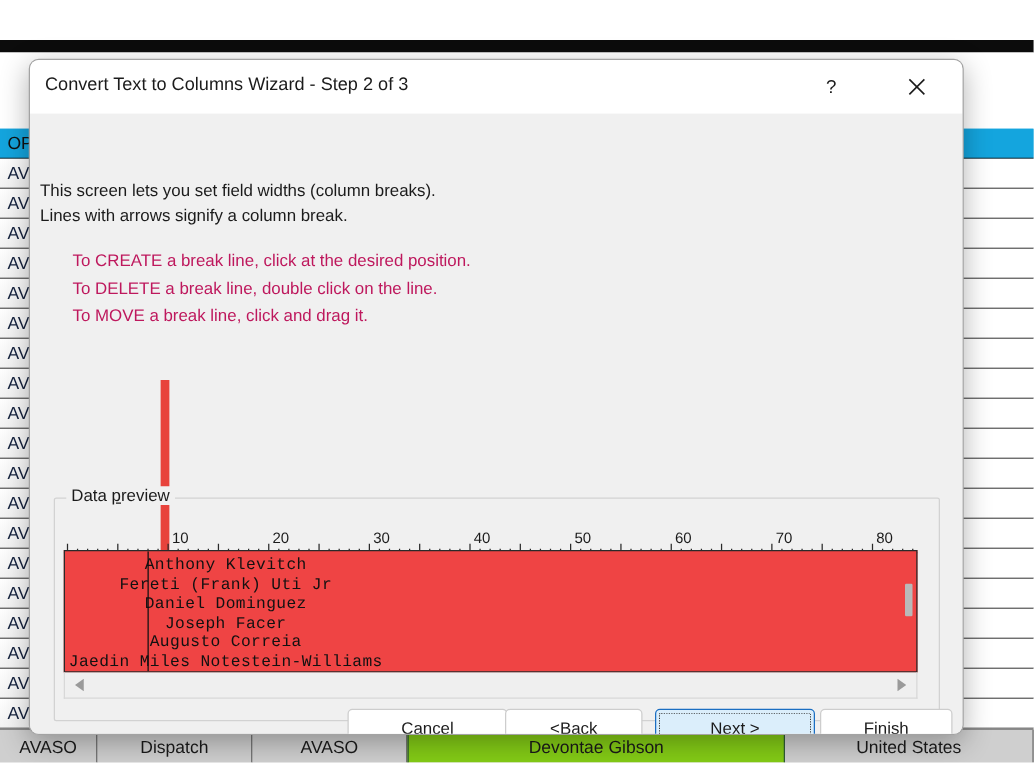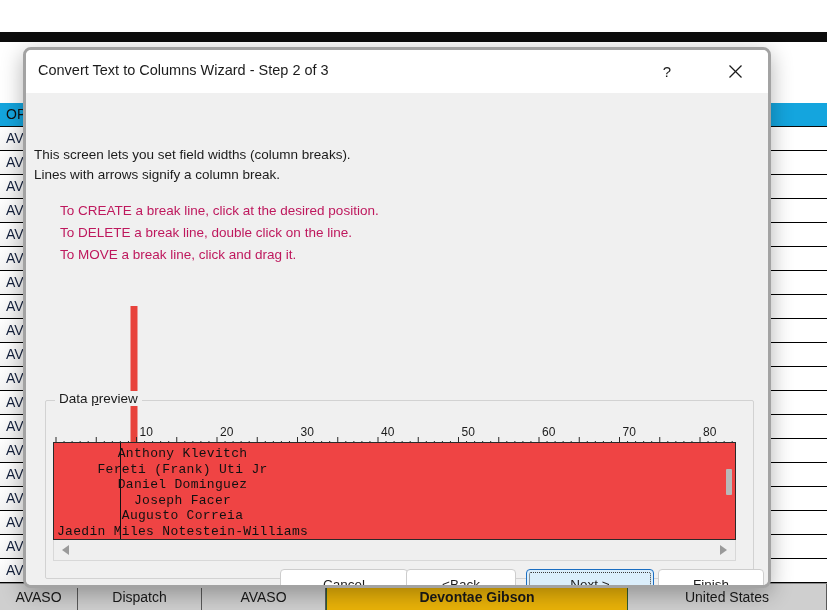--- a/index.html
+++ b/index.html
@@ -143,34 +143,33 @@
     text-align: center;
     font-size: 14px;
     color: #1a1a1a;
     background: #cfcfcf;
     border-right: 1px solid #5a5a5a;
     box-sizing: border-box;
     overflow: hidden;
     white-space: nowrap;
   }
   .sheet-tab.active {
-    background: #eab308;
+    background: #84cc16;
     border-left: 1px solid #2f5d35;
     border-right: 1px solid #2f5d35;
-    font-weight: bold;
   }
 
   
   .dialog {
     position: absolute;
     left: 23px; top: 47px;
     width: 748px;
     height: 541px;
     background: #f0f0f0;
-    border: 3px solid #a3a3a3;
+    border: 1px solid #a3a3a3;
     border-radius: 8px;
     box-shadow: 0 6px 22px rgba(0,0,0,0.30);
     box-sizing: border-box;
     overflow: hidden;
   }
   .titlebar {
     position: absolute;
     left: 0; top: 0;
     width: 746px; height: 43px;
     background: #ffffff;

